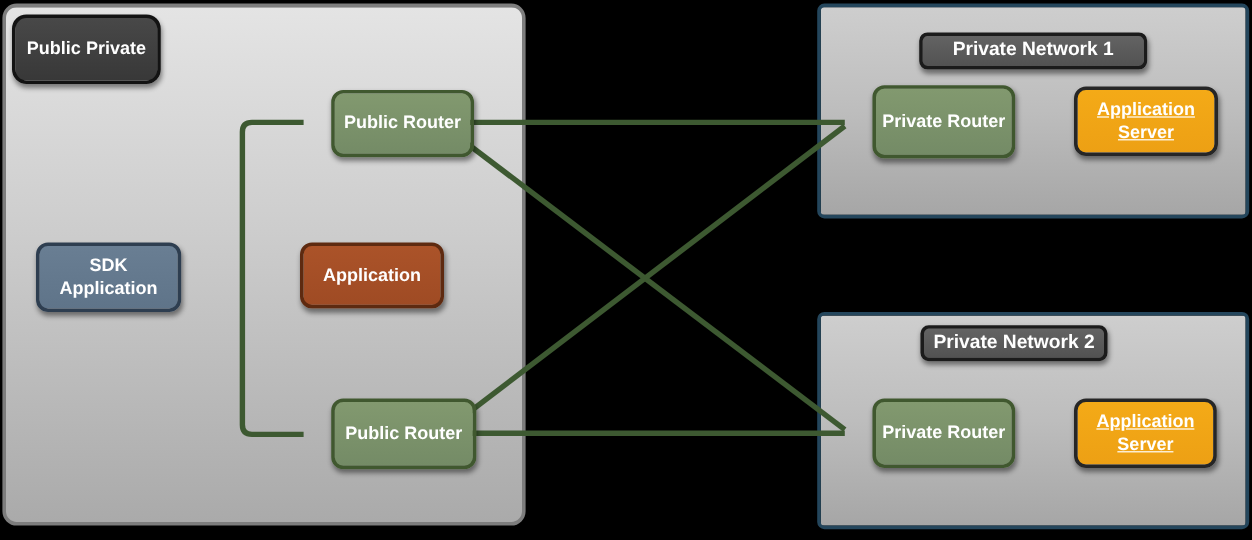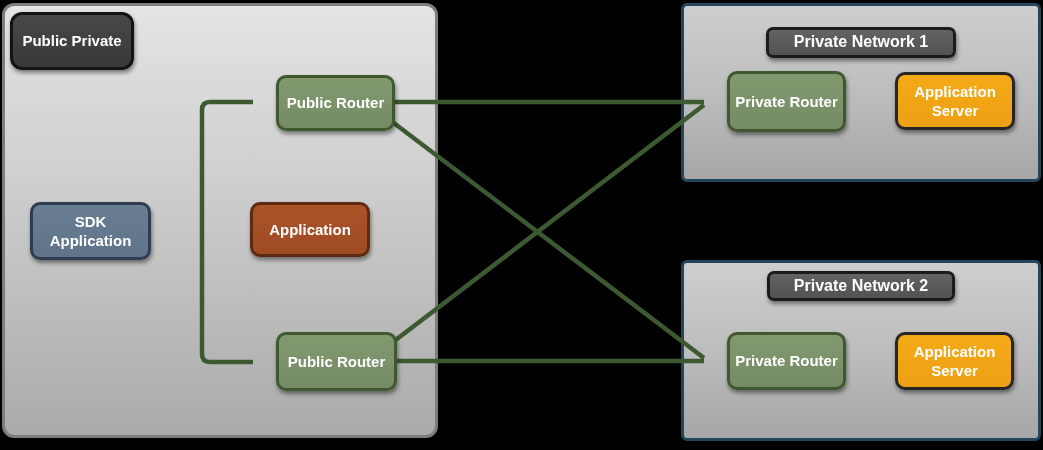--- a/index.html
+++ b/index.html
@@ -79,29 +79,30 @@
     background: linear-gradient(180deg, #697e93, #5f7489);
     border: 3px solid #2e3e50;
   }
   .node-rust {
     background: linear-gradient(180deg, #ab5329, #9f4b24);
     border: 3px solid #5e2a10;
   }
   .node-amber {
     background: linear-gradient(180deg, #f4aa17, #eda014);
     border: 3px solid #262626;
+    text-decoration: underline;
   }
 
   #public-internet-label { left: 10px;  top: 12px;  width: 124px; height: 58px; border-radius: 12px; }
   #sdk-application      { left: 30px;  top: 202px; width: 121px; height: 58px; }
   #controller           { left: 250px; top: 202px; width: 120px; height: 55px; }
   #public-router-top    { left: 252px; top: 75px;  width: 119px; height: 56px; }
   #public-router-bottom { left: 252px; top: 332px; width: 121px; height: 59px; }
   #pn1-title            { left: 766px; top: 11px;  width: 190px; height: 31px; margin-top: 16px; }
-  #pn2-title            { left: 767px; top: 271px; width: 188px; height: 30px; }
+  #pn2-title            { left: 767px; top: 271px; width: 156px; height: 30px; }
   #private-router-1     { left: 703px; top: 71px;  width: 119px; height: 61px; }
   #app-server-1         { left: 895px; top: 72px;  width: 120px; height: 58px; }
   #private-router-2     { left: 703px; top: 332px; width: 119px; height: 58px; }
   #app-server-2         { left: 895px; top: 332px; width: 119px; height: 58px; }
 </style>
 </head>
 <body>
 
 <div class="stage">
 

